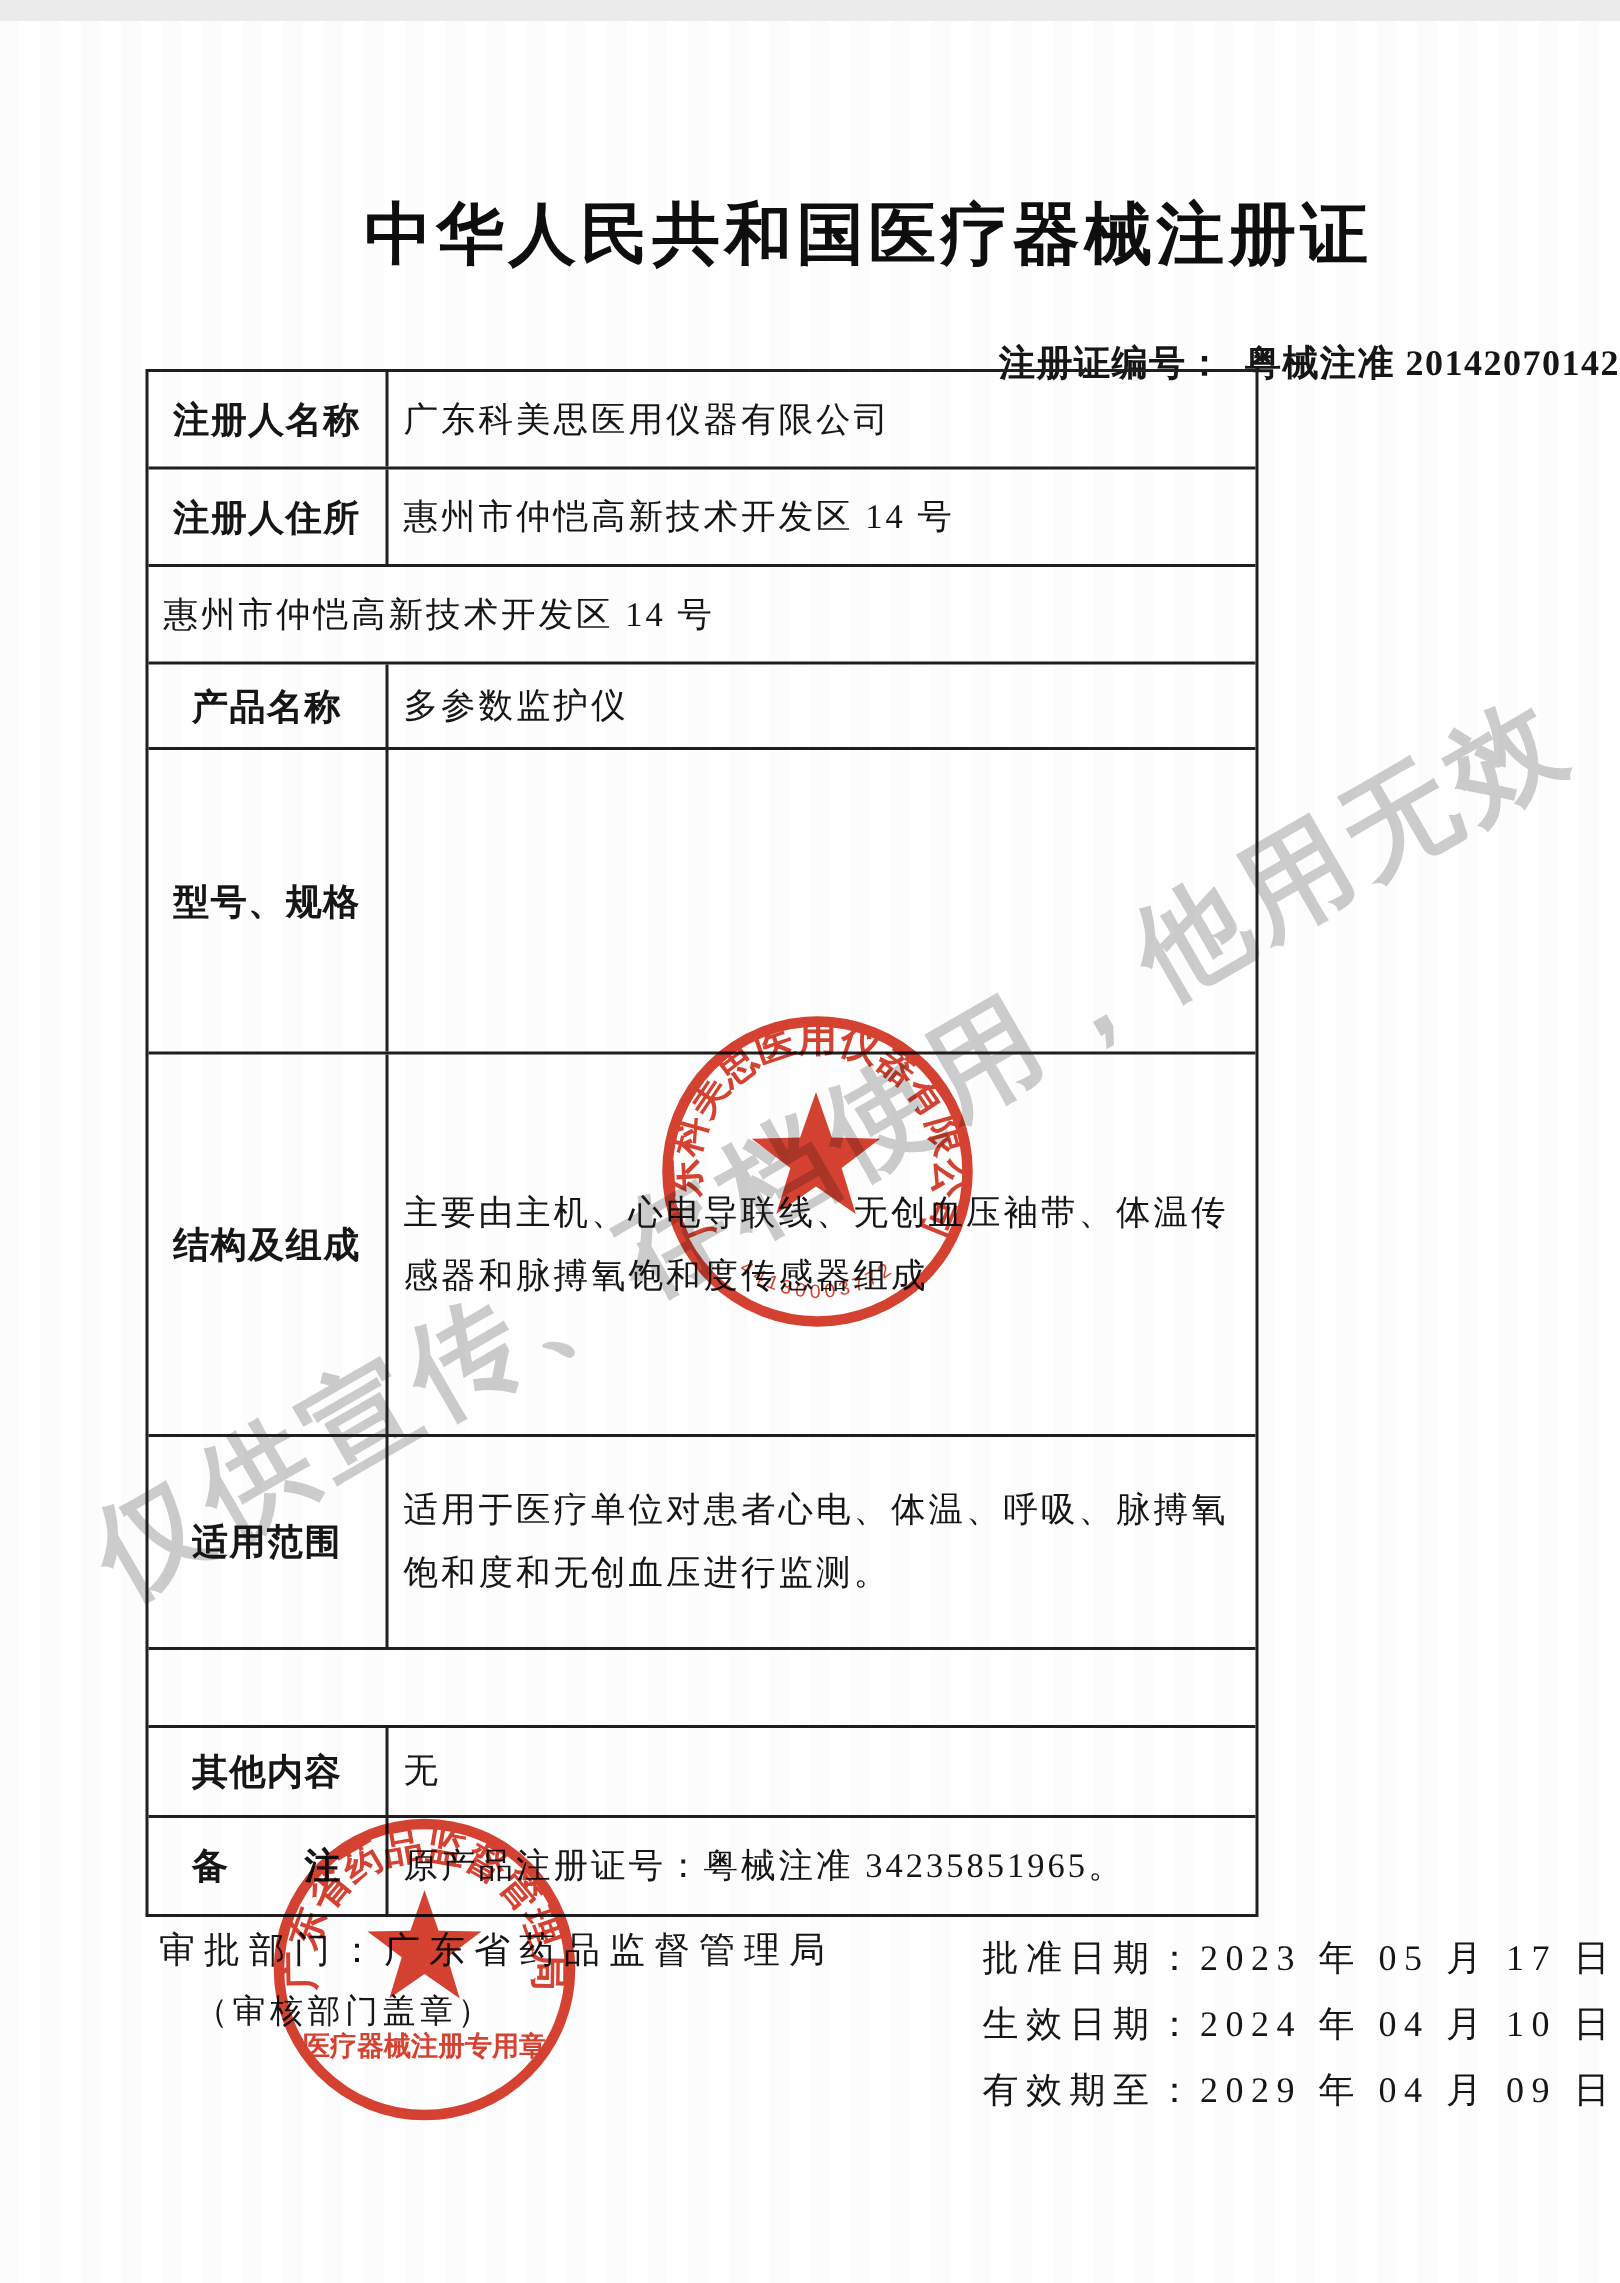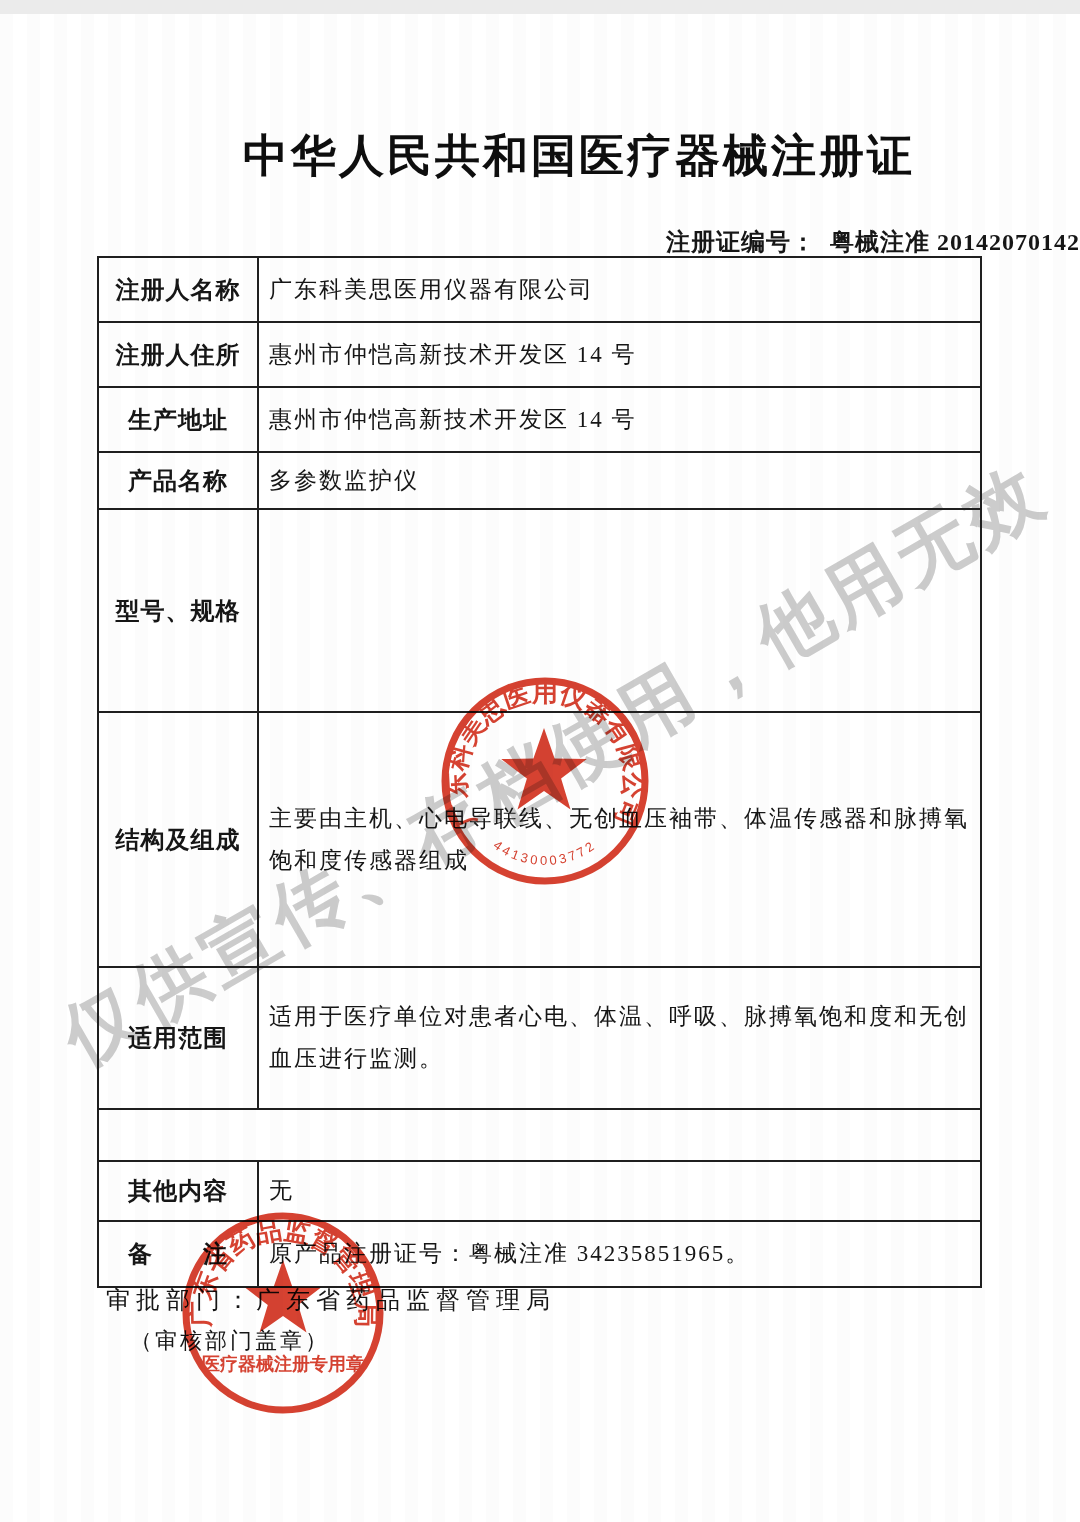--- a/index.html
+++ b/index.html
@@ -24,21 +24,21 @@
     position:absolute; top:126px; left:0; width:100%; text-align:center;
     font-size:45px; font-weight:bold; letter-spacing:3px; color:#0e0e0e; z-index:2;margin-left:39px;
   }
   .subtitle {
     position:absolute; top:207px; left:0; width:100%; text-align:right;
     font-size:24px; font-weight:bold; letter-spacing:1px; z-index:2;margin-top:19px;
   }
   .subtitle .num { margin-left:14px; }
 
   .cert-table {
-    position:absolute; left:97px; top:256px; width:885px;
+    position:absolute; left:97px; top:246px; width:742px;
     border:2px solid #1f1f1f; z-index:2; box-sizing:border-box;
   }
   .row { display:flex; border-bottom:2px solid #1f1f1f; box-sizing:border-box; }
   .row:last-child { border-bottom:none; }
   .lab {
     width:160px; min-width:160px; border-right:2px solid #1f1f1f; box-sizing:border-box;
     display:flex; align-items:center; justify-content:center;
     font-family:"Liberation Sans", sans-serif; font-weight:bold; font-size:24px; letter-spacing:1px;
     text-align:center;
   }
@@ -74,21 +74,20 @@
   <div class="cert-table">
     <div class="row" style="height:65px">
       <div class="lab">注册人名称</div>
       <div class="val">广东科美思医用仪器有限公司</div>
     </div>
     <div class="row" style="height:65px">
       <div class="lab">注册人住所</div>
       <div class="val">惠州市仲恺高新技术开发区 14 号</div>
     </div>
     <div class="row" style="height:65px">
-      <div class="lab">生产地址</div>
       <div class="val">惠州市仲恺高新技术开发区 14 号</div>
     </div>
     <div class="row" style="height:57px">
       <div class="lab">产品名称</div>
       <div class="val">多参数监护仪</div>
     </div>
     <div class="row" style="height:203px">
       <div class="lab">型号、规格</div>
     </div>
     <div class="row" style="height:255px">
@@ -109,20 +108,31 @@
       <div class="lab">备　　注</div>
       <div class="val">原产品注册证号：粤械注准 34235851965。</div>
     </div>
   </div>
 
   <div class="footer-line f-dept">
     <span>审批部门：</span><span>广东省药品监督管理局</span>
   </div>
   <div class="footer-line f-note">（审核部门盖章）</div>
 
+  <div class="f-dates">
+    <div class="date-row">
+      <span>批准日期：</span><span>2023 年 05 月 17 日</span>
+    </div>
+    <div class="date-row">
+      <span>生效日期：</span><span>2024 年 04 月 10 日</span>
+    </div>
+    <div class="date-row">
+      <span>有效期至：</span><span>2029 年 04 月 09 日</span>
+    </div>
+  </div>
 
   <svg class="seal seal-company" width="216" height="216" viewBox="0 0 216 216">
     <circle cx="108" cy="108" r="100" fill="none" stroke="#d3321f" stroke-width="7"></circle>
     <defs>
       <path id="coArc" d="M 45.5,157.5 A 80,80 0 1 1 170.5,157.5" fill="none"></path>
       <path id="coNum" d="M 39,156 A 84,84 0 0 0 177,156" fill="none"></path>
     </defs>
     <text font-size="26" font-weight="bold" fill="#d3321f" font-family="Liberation Sans, sans-serif">
       <textPath href="#coArc" startOffset="50%" text-anchor="middle">广东科美思医用仪器有限公司</textPath>
     </text>

